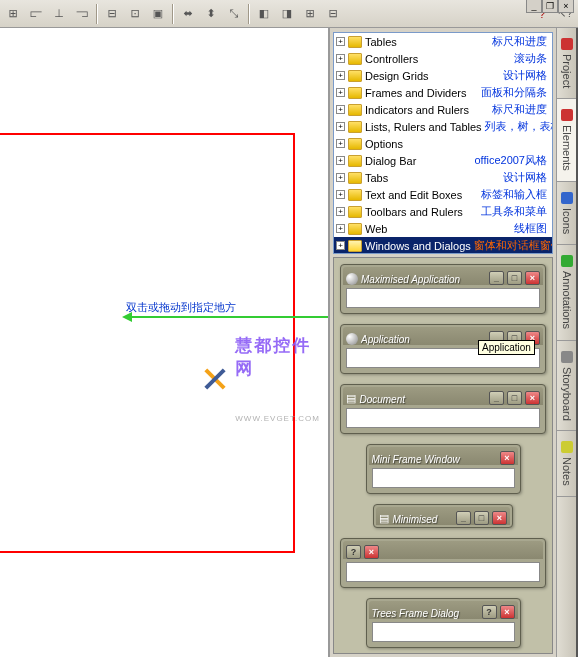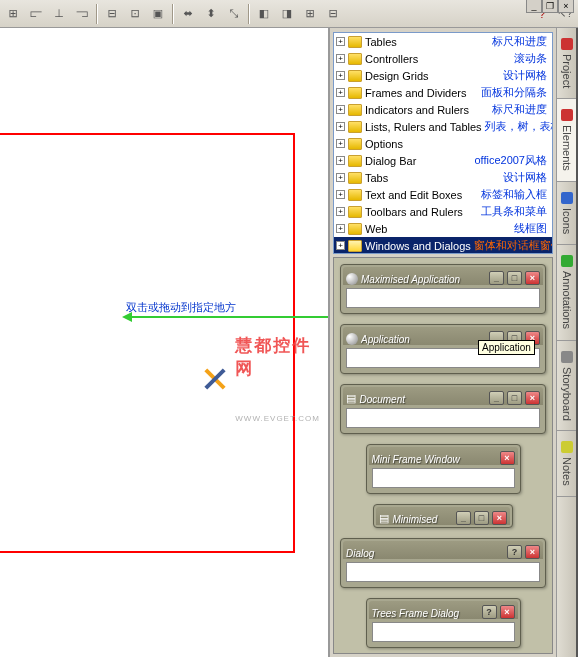--- a/index.html
+++ b/index.html
@@ -9,21 +9,21 @@
 .tb-btn { width: 22px; height: 22px; display: flex; align-items: center; justify-content: center; border: 1px solid transparent; cursor: pointer; color: #555; }
 .tb-sep { width: 2px; height: 20px; border-left: 1px solid #a09888; border-right: 1px solid #fff; margin: 0 2px; }
 
 .main-area { display: flex; height: 629px; }
 .canvas-area { flex: 1; background: #fff; position: relative; overflow: hidden; }
 .red-rect { position: absolute; left: -5px; top: 105px; width: 300px; height: 420px; border: 2px solid #ff0000; }
 .watermark { position: absolute; left: 200px; top: 306px; display: flex; align-items: center; gap: 6px; opacity: 0.9; }
 .wm-icon { width: 30px; height: 30px; position: relative; }
 .wm-icon::before { content: ""; position: absolute; width: 26px; height: 4px; background: #f39800; transform: rotate(45deg); top: 13px; left: 2px; }
 .wm-icon::after { content: ""; position: absolute; width: 26px; height: 4px; background: #2b4a8b; transform: rotate(-45deg); top: 13px; left: 2px; }
-.wm-text { font-size: 17px; font-weight: bold; color: #ef4444; letter-spacing: 2px; }
+.wm-text { font-size: 17px; font-weight: bold; color: #8b5cf6; letter-spacing: 2px; }
 .wm-sub { font-size: 8px; color: #aaa; letter-spacing: 1px; margin-top: 34px; }
 .hint-text { position: absolute; left: 126px; top: 272px; color: #0033cc; font-size: 11px; }
 .arrow-line { position: absolute; left: 130px; top: 288px; width: 200px; height: 2px; background: #33cc33; }
 .arrow-line::before { content: ""; position: absolute; left: -8px; top: -4px; border-right: 10px solid #33cc33; border-top: 5px solid transparent; border-bottom: 5px solid transparent; }
 
 .right-panel { width: 228px; background: #d6d2c7; border-left: 2px solid #999; display: flex; flex-direction: column; }
 
 .tree-panel { height: 222px; background: #fff; margin: 4px 3px 3px 3px; border: 1px solid #7a9ac9; overflow-y: auto; }
 .tree-item { display: flex; align-items: center; height: 17px; padding: 0 2px; gap: 3px; cursor: pointer; white-space: nowrap; }
 .tree-item.selected { background: #0a246a; color: #fff; }
@@ -228,21 +228,20 @@
             <div class="elem-titlebar">
               <span style="color:#fff;font-size:11px">▤</span>
               <span class="elem-title">Minimised</span>
               <span class="win-btn min">_</span>
               <span class="win-btn max">□</span>
               <span class="win-btn close">×</span>
             </div>
           </div>
           <div class="elem-card ">
             <div class="elem-titlebar">
-              <span class="elem-title">Dialog</span>
               <span class="win-btn help">?</span>
               <span class="win-btn close">×</span>
             </div>
             <div class="elem-body"></div>
           </div>
           <div class="elem-card mini">
             <div class="elem-titlebar">
               <span class="elem-title">Trees Frame Dialog</span>
               <span class="win-btn help">?</span>
               <span class="win-btn close">×</span>

